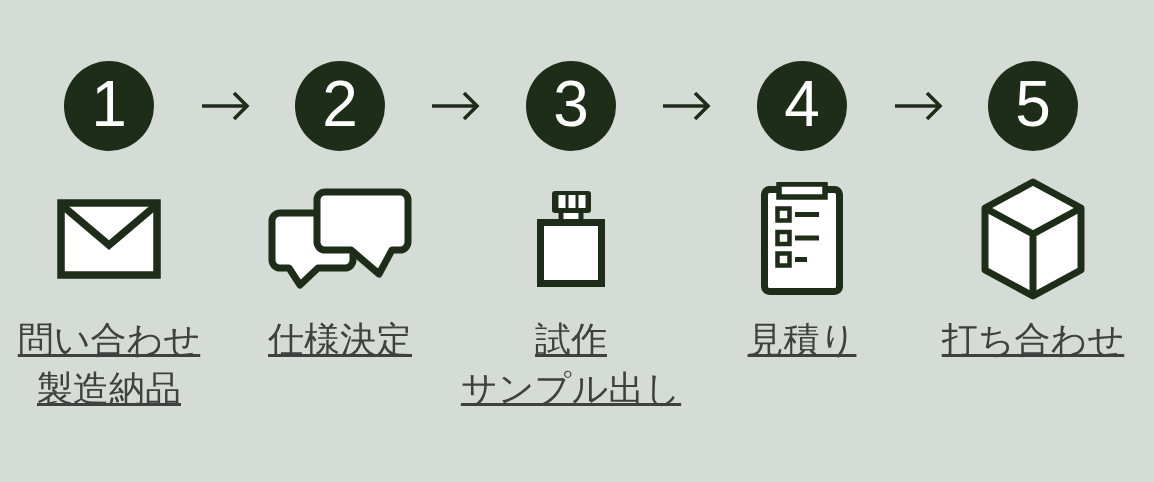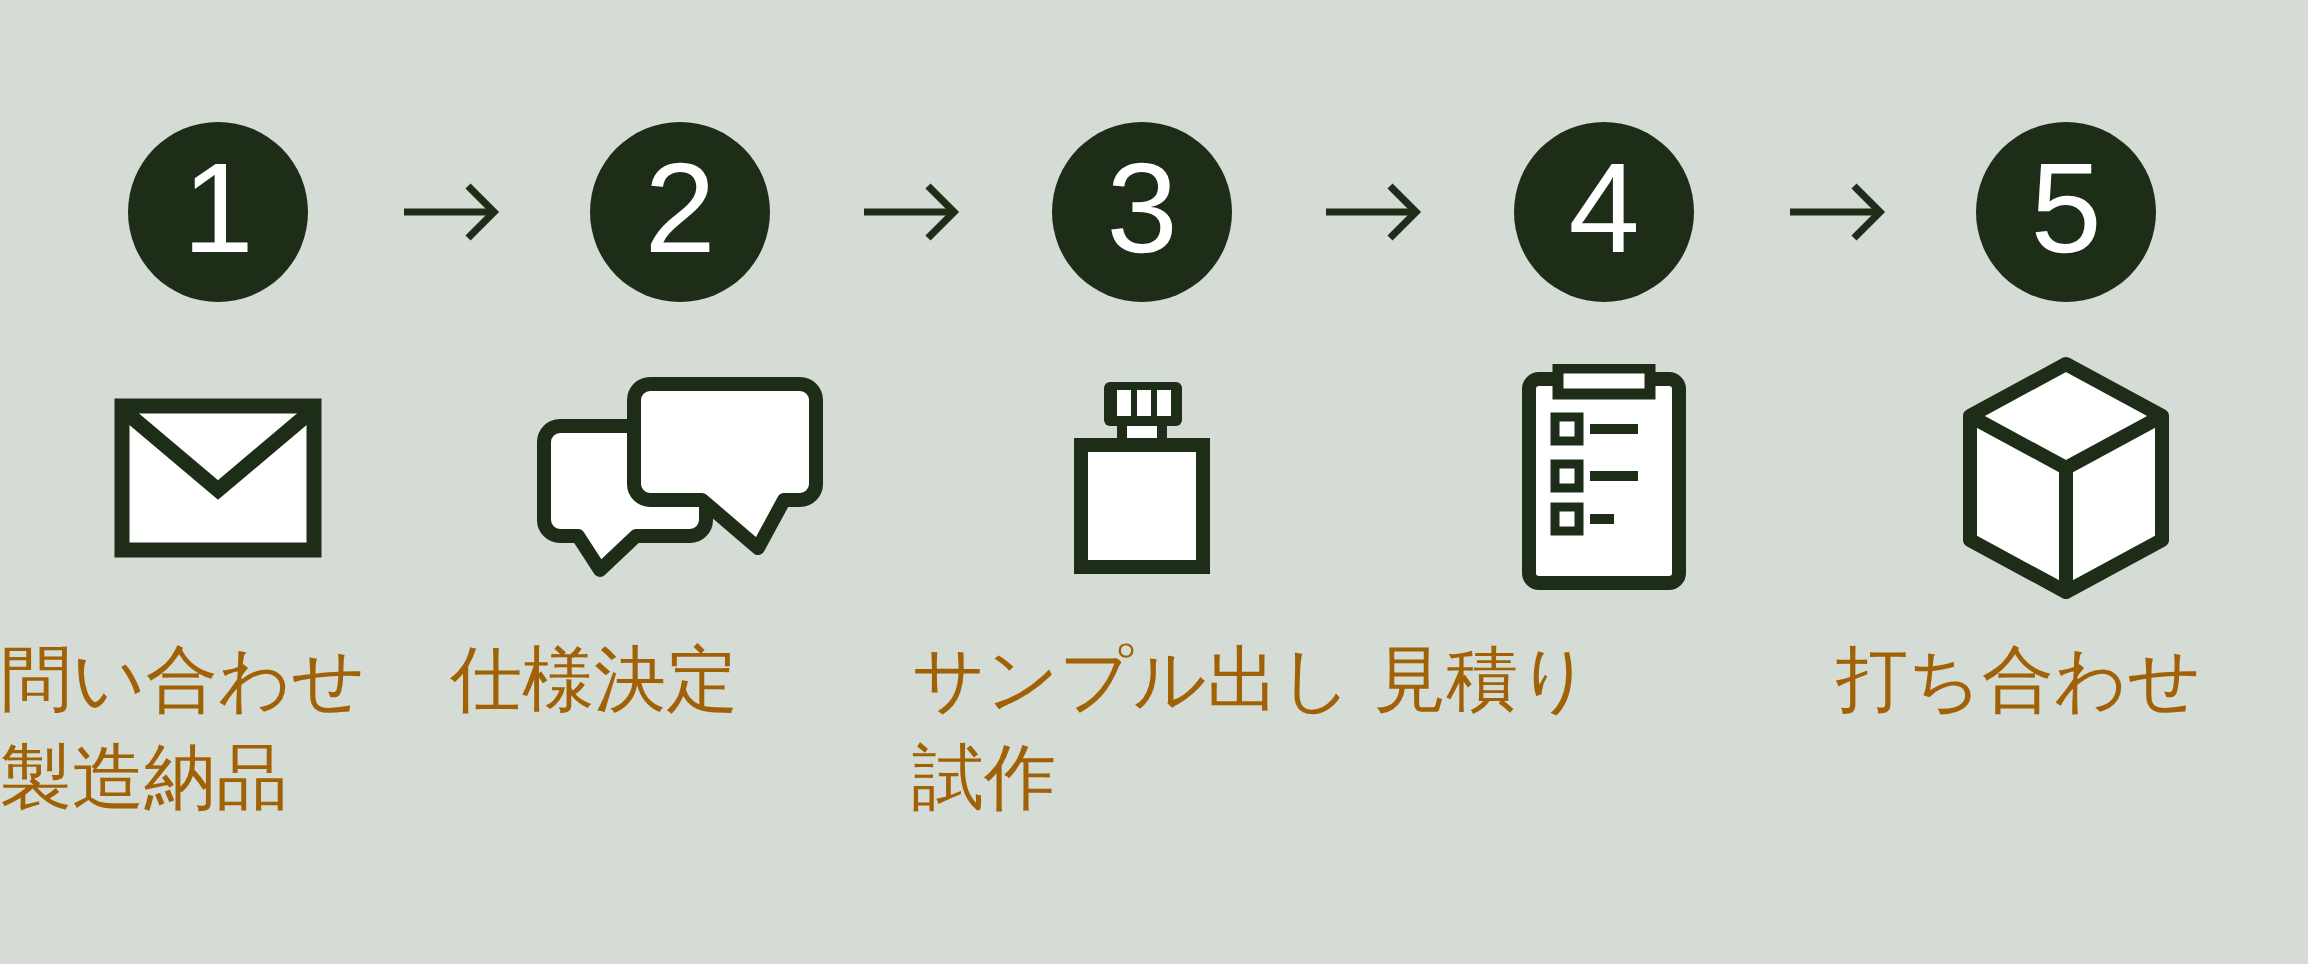--- a/index.html
+++ b/index.html
@@ -22,22 +22,22 @@
     display:flex; align-items:center; justify-content:center;
     font-size:64px; font-weight:300; line-height:1;
     padding-bottom:4px; box-sizing:border-box;
   }
   .iconbox {
     position:absolute; top:178px; left:0; width:100%; height:122px;
     display:flex; align-items:center; justify-content:center;
   }
   .label {
     position:absolute; top:315px; left:0; width:100%;
-    text-align:left; color:#a16207;
-    font-size:36px; line-height:49px; white-space:nowrap;
+    text-align:center; color:#404040;
+    font-size:36px; line-height:49px; white-space:nowrap;text-decoration:underline;
   }
   .arrow { position:absolute; top:91px; width:50px; height:30px; }
   .a1 { left:200px; } .a2 { left:430px; } .a3 { left:661px; } .a4 { left:893px; }
   svg .ink   { stroke:#1e2d18; fill:none; }
   svg .paper { stroke:#1e2d18; fill:#ffffff; }
   svg .solid { fill:#1e2d18; stroke:none; }
   svg .hole  { fill:#ffffff; stroke:none; }
 </style>
 </head>
 <body>
@@ -87,22 +87,22 @@
       <svg width="70" height="98" viewBox="0 0 70 98">
         <rect class="paper" x="25" y="20" width="20" height="12" stroke-width="5"></rect>
         <rect class="solid" x="16" y="1" width="39" height="22" rx="3"></rect>
         <rect class="hole" x="22.5" y="5" width="7" height="13"></rect>
         <rect class="hole" x="32.5" y="5" width="7" height="13"></rect>
         <rect class="hole" x="42.5" y="5" width="7" height="13"></rect>
         <rect class="paper" x="4.5" y="32.5" width="61" height="61" stroke-width="7"></rect>
       </svg>
     </div>
     <div class="label">
+      <div>試作</div>
       <div>サンプル出し</div>
-      <div>試作</div>
     </div>
   </div>
 
   <svg class="arrow a3" viewBox="0 0 50 30">
     <path class="ink" d="M2,15 H45" stroke-width="3.6"></path>
     <path class="ink" d="M34,2 L47,15 L34,28" stroke-width="3.6"></path>
   </svg>
 
   <div class="step step4">
     <div class="badge">4</div>

